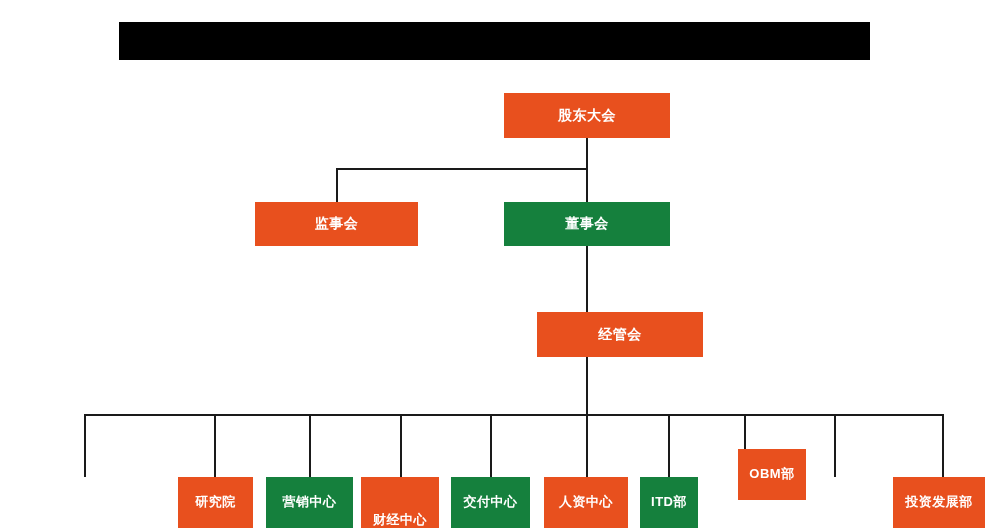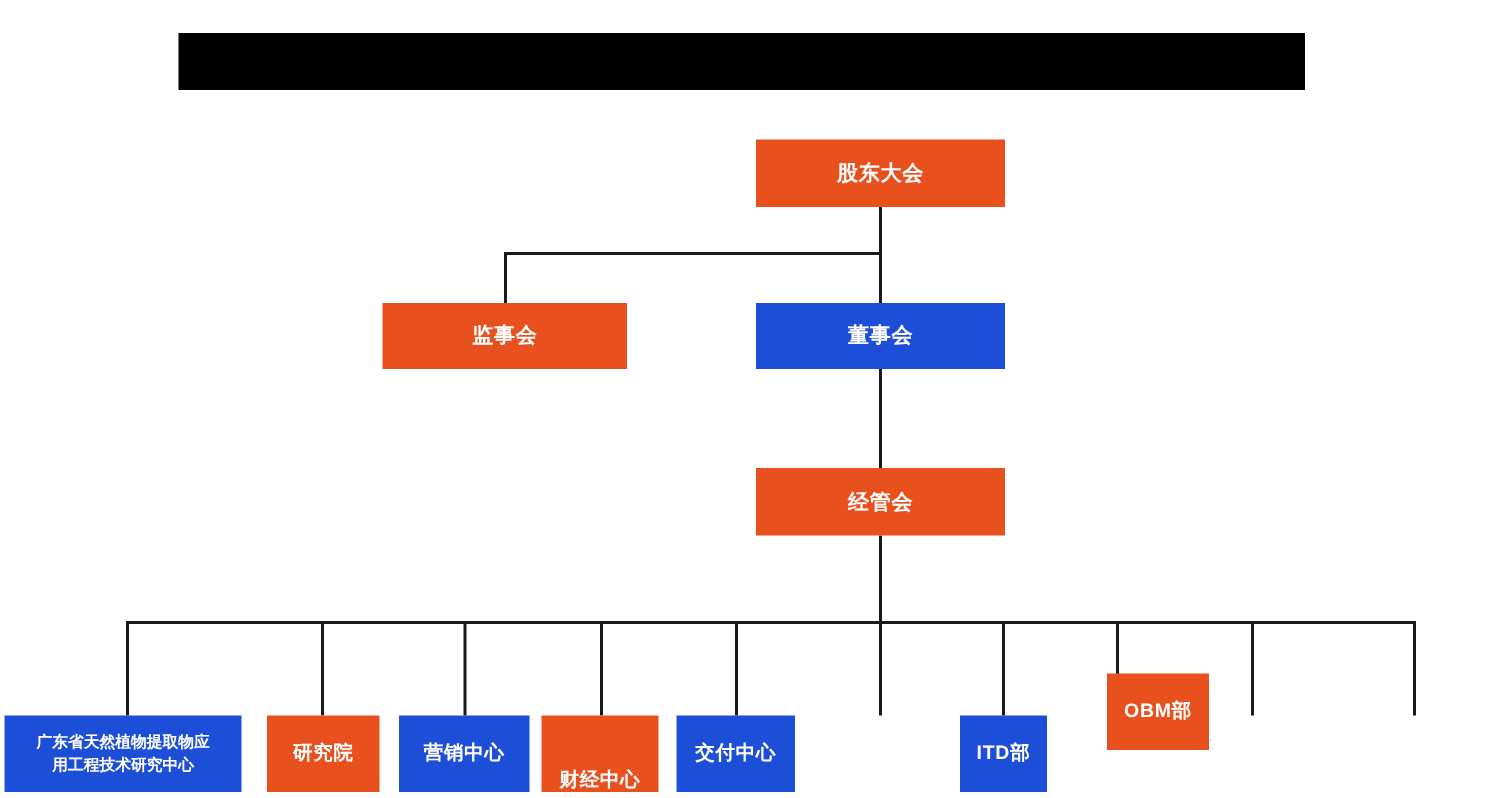--- a/index.html
+++ b/index.html
@@ -33,25 +33,25 @@
     align-items: center;
     justify-content: center;
     text-align: center;
     color: #ffffff;
     font-weight: bold;
     line-height: 1.25;
     letter-spacing: 0.5px;
     z-index: 3;
   }
   .node.dark  { background: #E8501E; }
-  .node.light { background: #1d4ed8; }
+  .node.light { background: #15803d; }
 
   .node-l1 { font-size: 14px; }
   .node-l2 { font-size: 14px; text-align: center; }
-  .node-l3 { font-size: 14px; }
+  .node-l3 { font-size: 14px; margin-left: 33px; }
   .node-l4 { font-size: 13px; }
   .node-l4.small { font-size: 10.5px; letter-spacing: 0px; line-height: 1.4; padding: 0 5px; }
 
   .conn {
     position: absolute;
     background: #1a1a1a;
     z-index: 1;
   }
   .conn.v { width: 2px; }
   .conn.h { height: 2px; }
@@ -92,45 +92,47 @@
   <div class="conn v" style="left:214px; top:414px; height:63px;"></div>
   <div class="conn v" style="left:309px; top:414px; height:63px;"></div>
   <div class="conn v" style="left:400px; top:414px; height:63px;"></div>
   <div class="conn v" style="left:490px; top:414px; height:63px;"></div>
   <div class="conn v" style="left:586px; top:414px; height:63px;"></div>
   <div class="conn v" style="left:668px; top:414px; height:63px;"></div>
   <div class="conn v" style="left:744px; top:414px; height:63px;"></div>
   <div class="conn v" style="left:834px; top:414px; height:63px;"></div>
   <div class="conn v" style="left:942px; top:414px; height:63px;"></div>
 
-  <div class="node light node-l4 small" style="left:3px; top:477px; width:158px; height:51px; flex-direction:column;">
-    <span>广东省天然植物提取物应</span>
-    <span>用工程技术研究中心</span>
-  </div>
 
   <div class="node dark node-l4" style="left:178px; top:477px; width:75px; height:51px;">
     <span>研究院</span>
   </div>
 
   <div class="node light node-l4" style="left:266px; top:477px; width:87px; height:51px;">
     <span>营销中心</span>
   </div>
 
   <div class="node dark node-l4" style="left:361px; top:477px; width:78px; height:51px;align-items:flex-end;">
     <span>财经中心</span>
   </div>
 
   <div class="node light node-l4" style="left:451px; top:477px; width:79px; height:51px;">
     <span>交付中心</span>
   </div>
 
+  <div class="node dark node-l4" style="left:544px; top:477px; width:84px; height:51px;">
+    <span>人资中心</span>
+  </div>
 
   <div class="node light node-l4" style="left:640px; top:477px; width:58px; height:51px;">
     <span>ITD部</span>
   </div>
 
   <div class="node dark node-l4" style="left:710px; top:449px; width:68px; height:51px;margin-left:28px;">
     <span>OBM部</span>
   </div>
 
 
+  <div class="node dark node-l4" style="left:893px; top:477px; width:92px; height:51px;">
+    <span>投资发展部</span>
+  </div>
 
 </div>
 
 </body></html>

